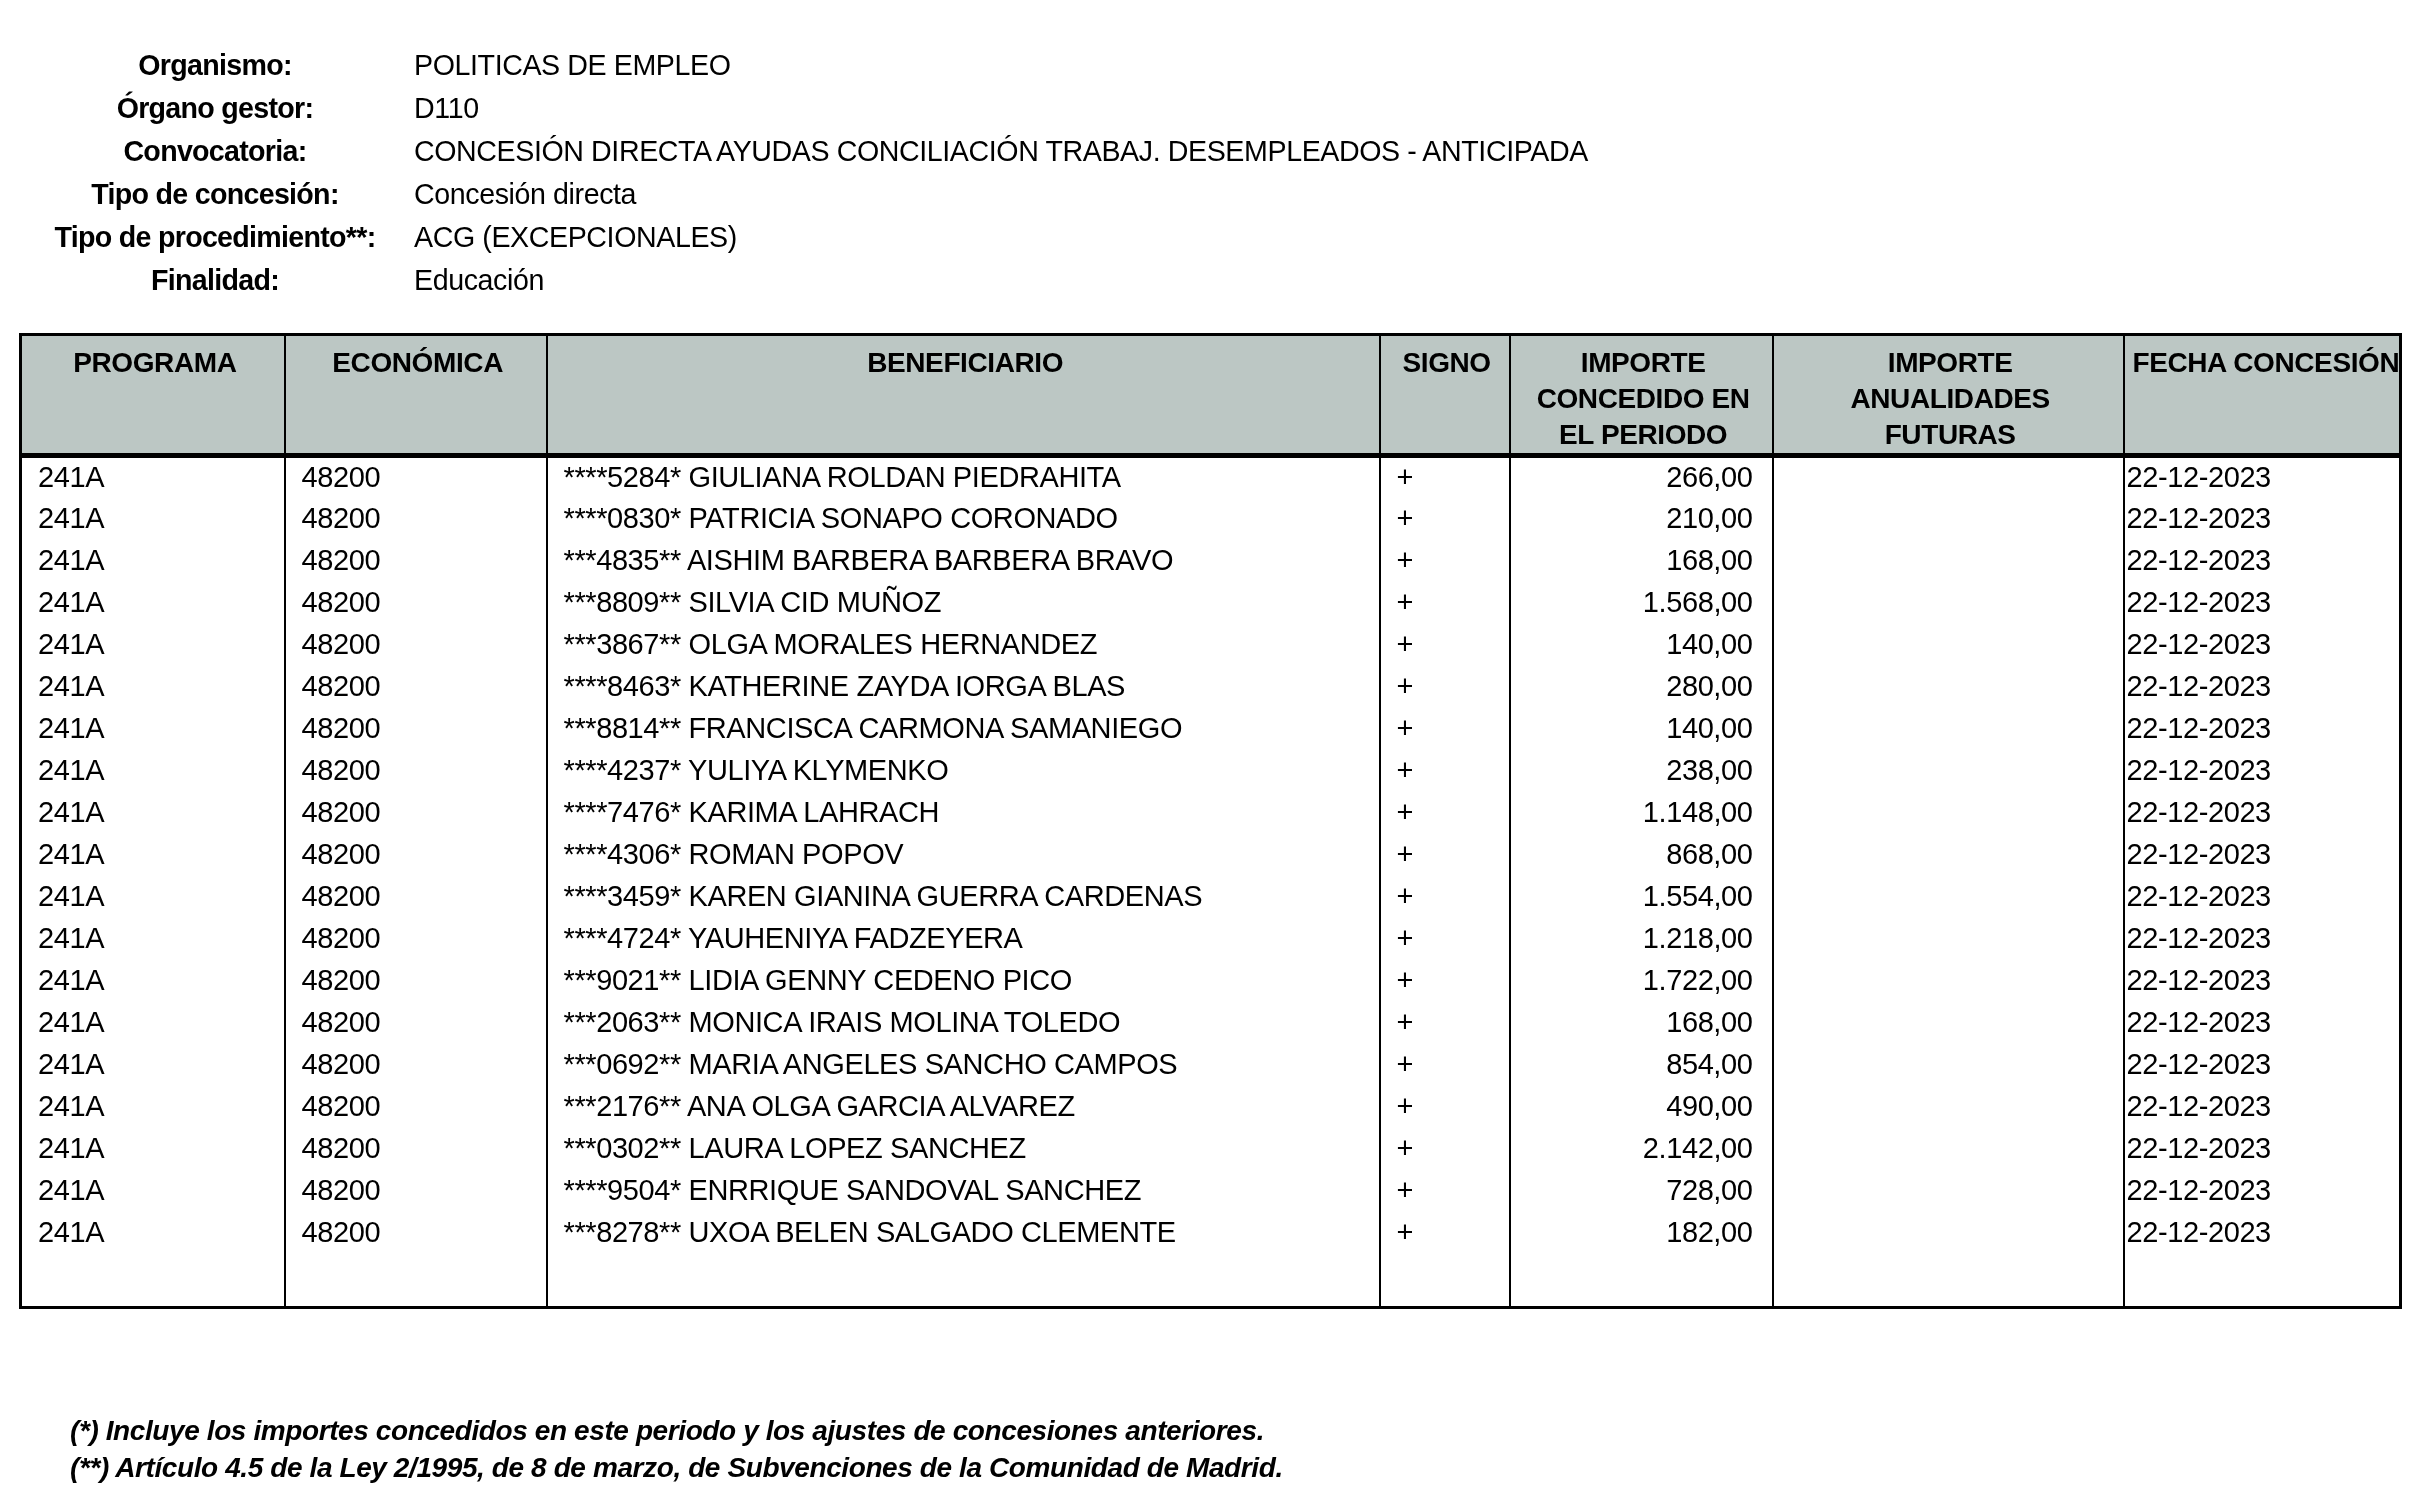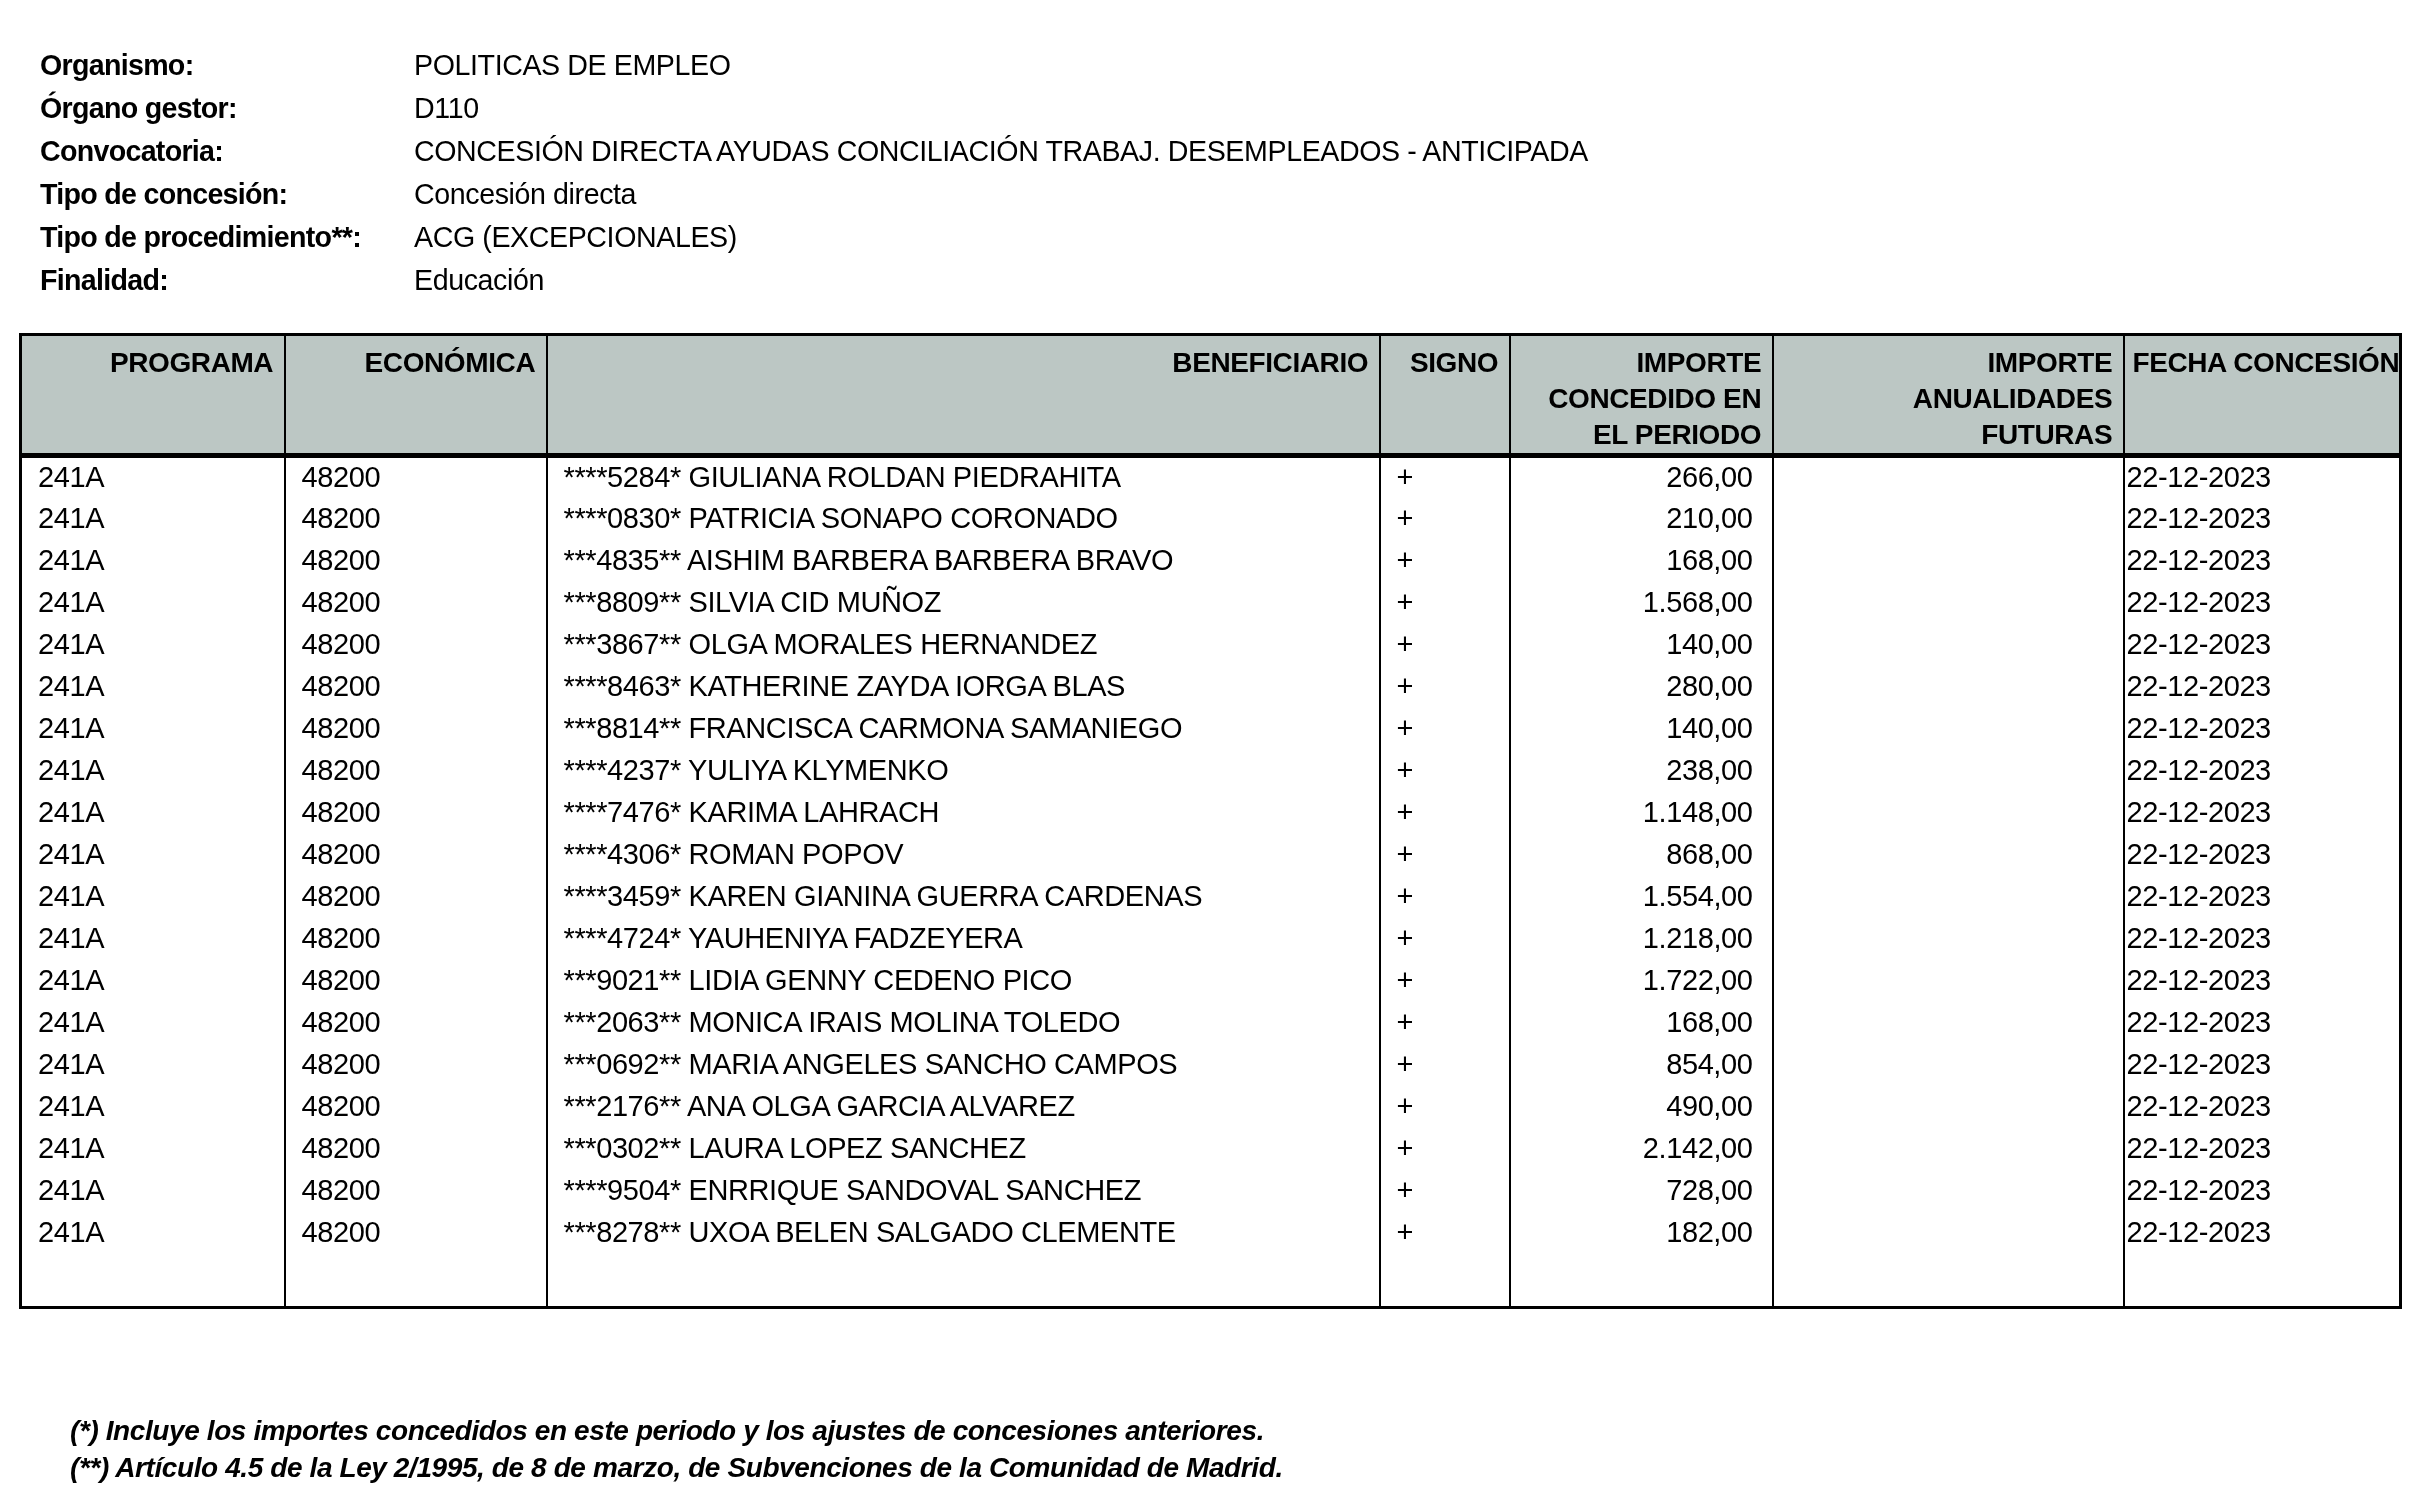--- a/index.html
+++ b/index.html
@@ -34,20 +34,21 @@
     display: flex;
     height: 43px;
     align-items: center;
   }
   .meta-label {
     width: 350px;
     flex: 0 0 350px;
     font-weight: bold;
     letter-spacing: -0.7px;
     white-space: nowrap;
+    text-align: center;
   }
   .meta-value {
     white-space: nowrap;
     margin-left: 24px;
   }
 
   
   .grant-table {
     position: absolute;
     left: 19px;
@@ -64,21 +65,21 @@
   .grant-table col.c-importe       { width: 263px; }
   .grant-table col.c-anualidades   { width: 351px; }
   .grant-table col.c-fecha         { width: 277px; }
 
   .grant-table th {
     background: var(--header-bg);
     border-left: 2.2px solid var(--line-color);
     border-bottom: 5.1px solid var(--line-color);
     height: 121px;
     vertical-align: top;
-    text-align: right;
+    text-align: center;
     font-size: 28px;
     font-weight: bold;
     line-height: 36px;
     padding: 8.8px 10.3px 0 14.6px;
     box-sizing: border-box;
   }
   .grant-table th.h-fecha { white-space: nowrap; padding-left: 8px; }
 
   .grant-table tbody tr { height: 42px; }
   .grant-table td {

